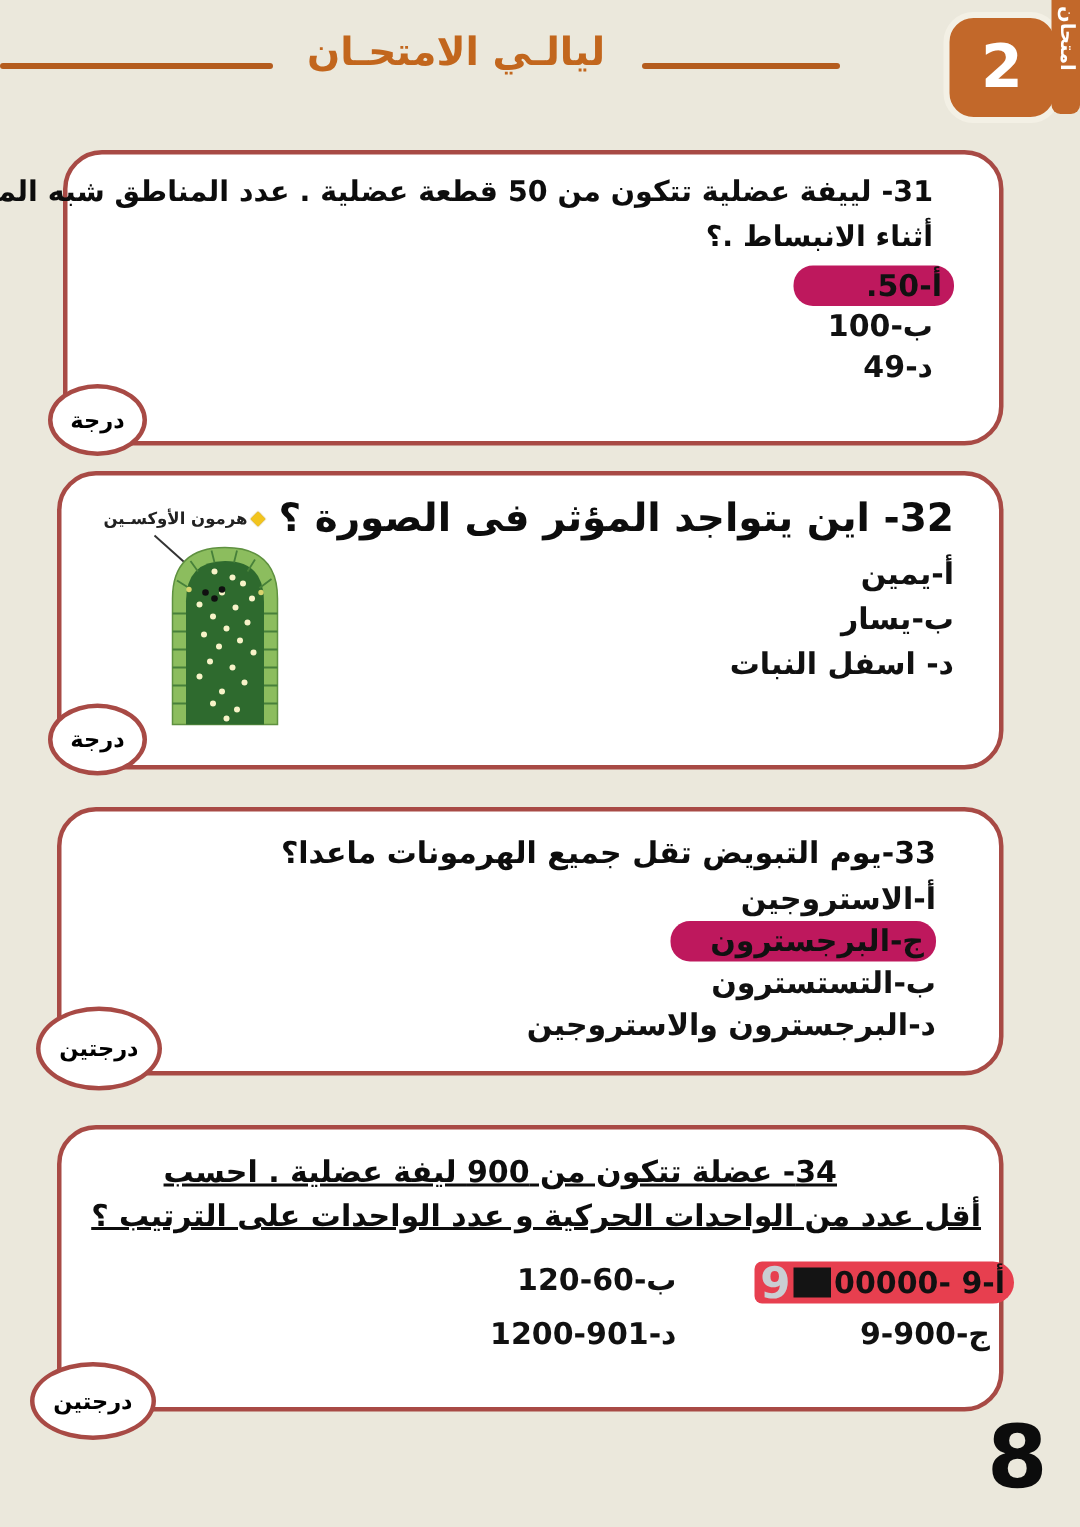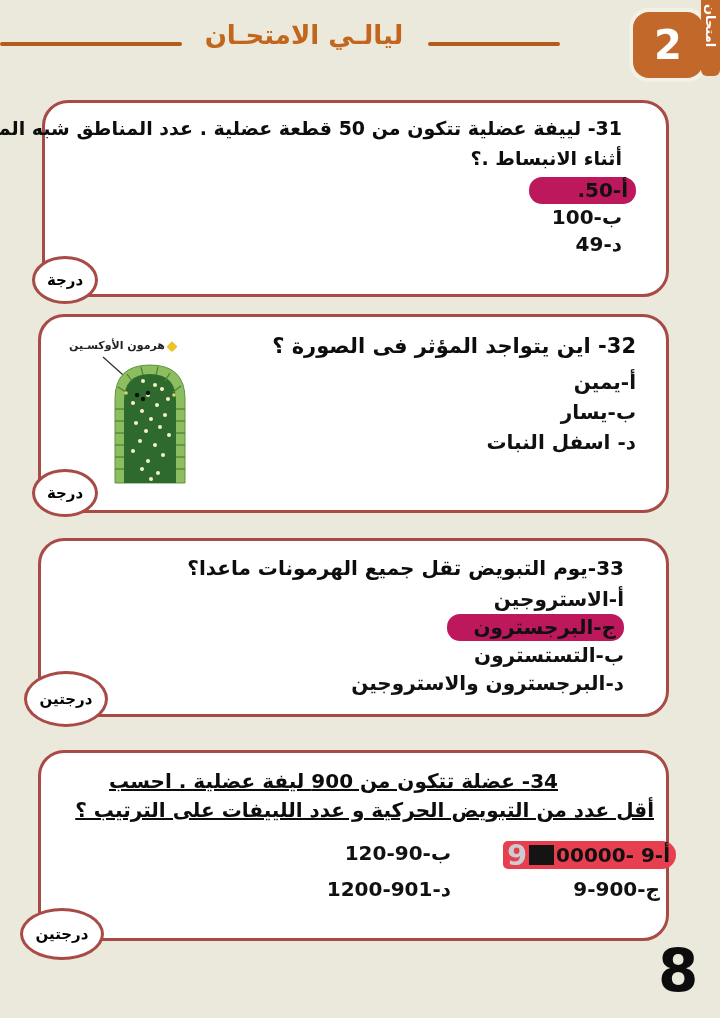--- a/index.html
+++ b/index.html
@@ -46,21 +46,21 @@
   #q34{left:38px;top:750px;width:625px;height:185px;}
 
   .q-text{margin:0;}
   .q-text p{
     margin:0;font-weight:bold;color:#0d0d0d;text-align:right;
     white-space:nowrap;
   }
   #q31 .q-text{padding:10px 44px 0 10px;}
   #q31 .q-text p{font-size:19px;line-height:30px;}
   #q32 .q-text{padding:14px 30px 0 10px;}
-  #q32 .q-text p{font-size:21px;line-height:30px;}
+  #q32 .q-text p{font-size:26px;line-height:30px;}
   #q33 .q-text{padding:12px 42px 0 10px;}
   #q33 .q-text p{font-size:20px;line-height:30px;}
   #q34 .q-text{padding:14px 12px 0 12px;}
   #q34 .q-text p{font-size:20px;line-height:29px;text-decoration:underline;}
   #q34 .q-text p.indent{padding-left:0;padding-right:96px;}
 
   ul.opts{
     list-style:none;margin:4px 0 0;padding:0 44px 0 0;
     text-align:right;font-weight:bold;font-size:20px;
   }
@@ -236,30 +236,30 @@
     <li><span class="hl">ج-البرجسترون</span></li>
     <li>ب-التستسترون</li>
     <li>د-البرجسترون والاستروجين</li>
   </ul>
 </section>
 <div class="points" id="p33">درجتين</div>
 
 <section class="qbox" id="q34">
   <div class="q-text">
     <p class="indent">34- عضلة تتكون من 900 ليفة عضلية . احسب</p>
-    <p>أقل عدد من التبويض الحركية و عدد اللييفات على الترتيب ؟</p>
+    <p>أقل عدد من الواحدات الحركية و عدد الواحدات على الترتيب ؟</p>
   </div>
   <div class="opts-grid">
     <div>
       <span class="q34-a">
         <span class="big9">9</span>
         <span class="mask"></span>
         <span>00000- 9-أ</span>
       </span>
     </div>
-    <div class="opt-ltr">120-90-ب</div>
+    <div class="opt-ltr">120-60-ب</div>
     <div class="opt-ltr">9-900-ج</div>
     <div class="opt-ltr">1200-901-د</div>
   </div>
 </section>
 <div class="points" id="p34">درجتين</div>
 
 <div class="page-number">8</div>
 
 </body></html>

